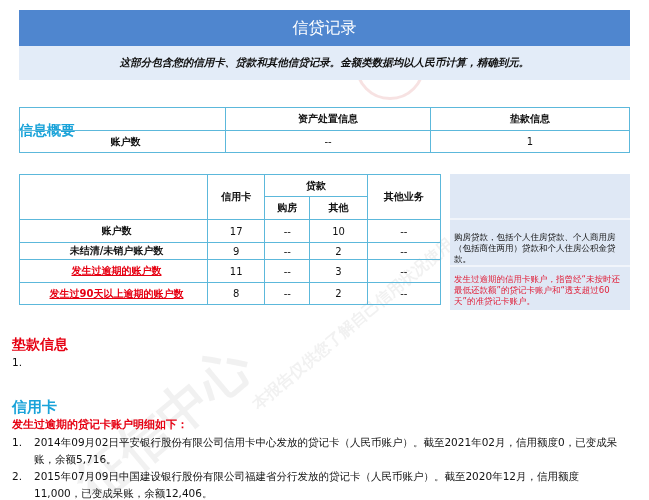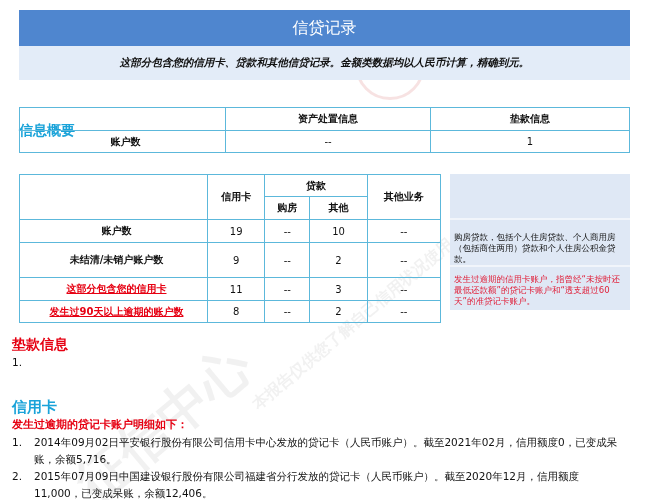--- a/index.html
+++ b/index.html
@@ -81,34 +81,34 @@
     <th rowspan="2" style="width:59px;">信用卡</th>
     <th colspan="2">贷款</th>
     <th rowspan="2" style="width:76px;">其他业务</th>
   </tr>
   <tr style="height:23px;">
     <th style="width:46px;">购房</th>
     <th style="width:59px;border-radius:8px;">其他</th>
   </tr>
   <tr style="height:23px;">
     <td class="lbl">账户数</td>
-    <td>19</td>
+    <td>17</td>
     <td>--</td>
     <td>10</td>
     <td>--</td>
   </tr>
-  <tr style="height:35px;">
+  <tr style="height:17px;">
     <td class="lbl">未结清/未销户账户数</td>
     <td>9</td>
     <td>--</td>
     <td>2</td>
     <td>--</td>
   </tr>
   <tr style="height:23px;">
-    <td class="lbl red">这部分包含您的信用卡</td>
+    <td class="lbl red">发生过逾期的账户数</td>
     <td>11</td>
     <td>--</td>
     <td>3</td>
     <td>--</td>
   </tr>
   <tr style="height:22px;margin-left:37px;">
     <td class="lbl red">发生过90天以上逾期的账户数</td>
     <td>8</td>
     <td>--</td>
     <td>2</td>

